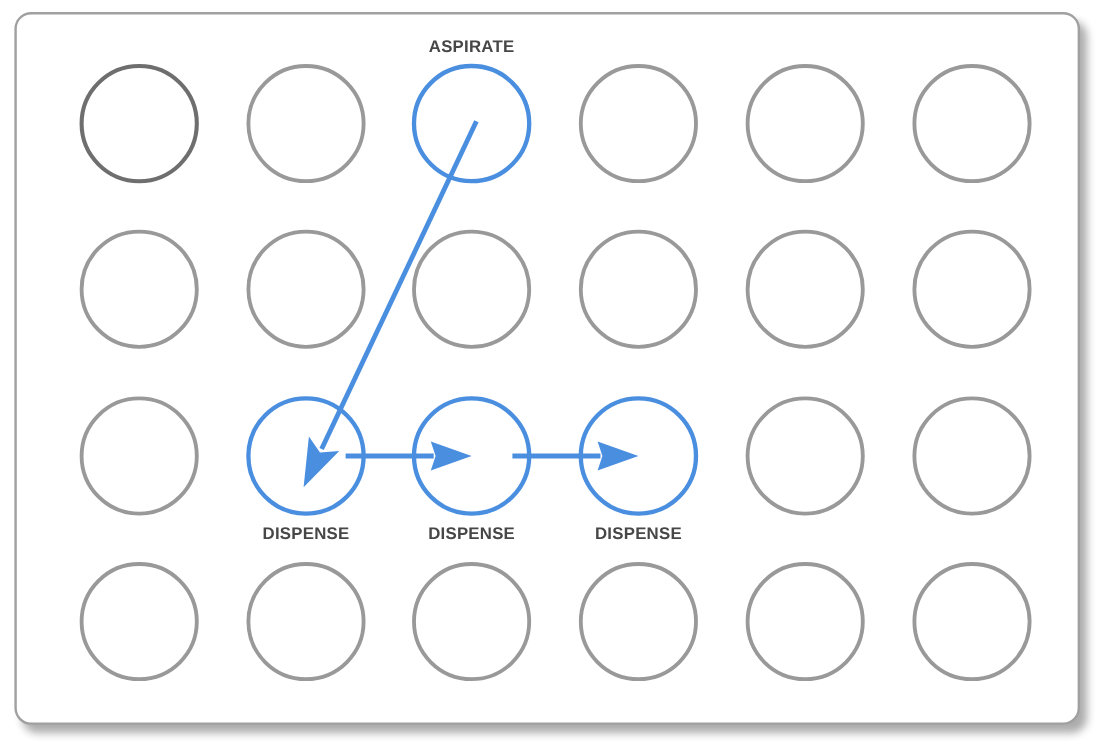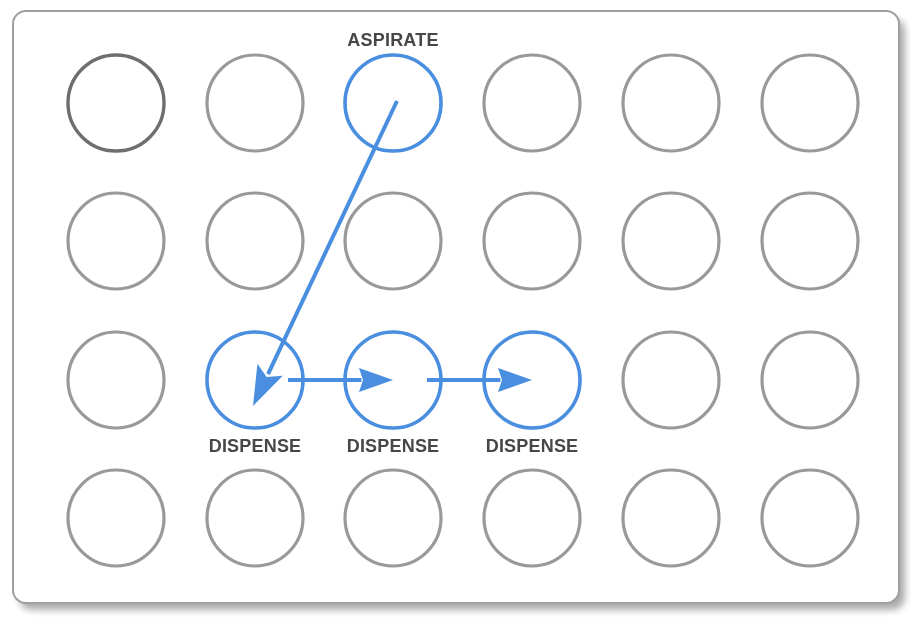--- a/index.html
+++ b/index.html
@@ -65,21 +65,21 @@
     fill: none;
     stroke-linecap: butt;
   }
   .flow-head {
     fill: #4a8ee0;
   }
 
   .well-label {
     position: absolute;
     font-family: "Liberation Sans", sans-serif;
-    font-size: 18px;
+    font-size: 14px;
     font-weight: bold;
     color: #474747;
     letter-spacing: 0.2px;
     white-space: nowrap;
     transform: translateX(-50%);
     text-align: center;
   }
 </style>
 </head>
 <body>

